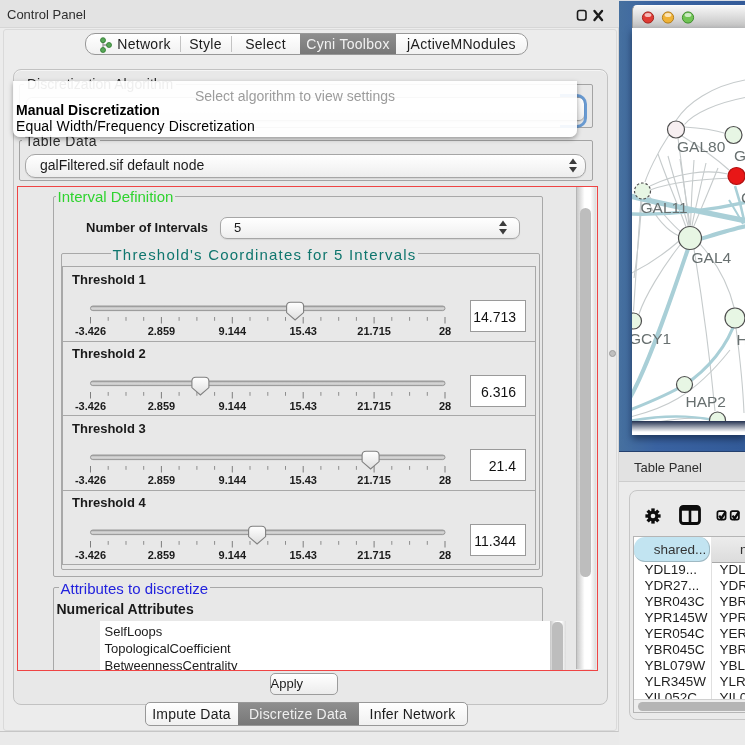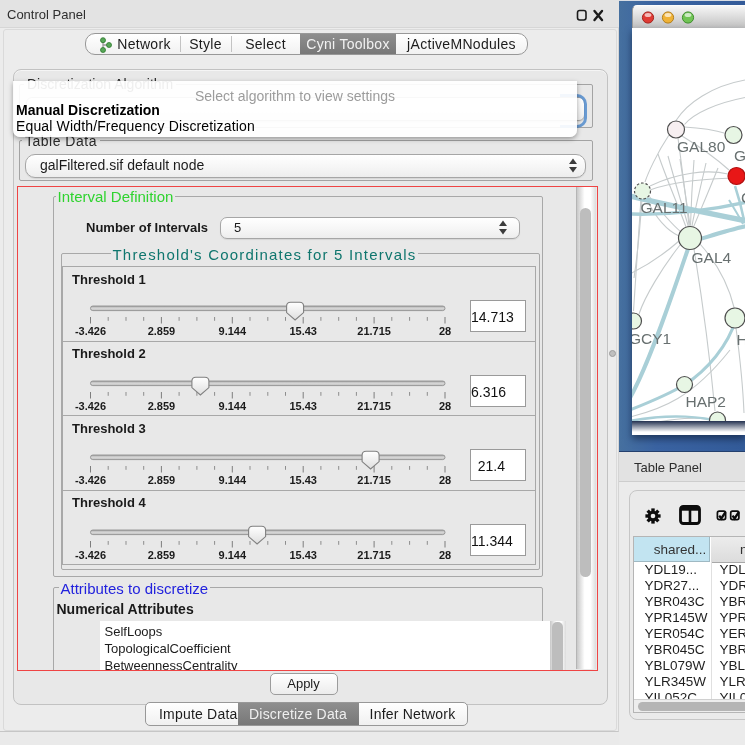--- a/index.html
+++ b/index.html
@@ -5,21 +5,21 @@
   body{width:745px;height:745px;position:relative;overflow:hidden;background:#eaeaea;
        font-family:"Liberation Sans",sans-serif;-webkit-font-smoothing:antialiased;}
   .abs{position:absolute;}
   .grp{position:absolute;border:1px solid #a3a3a3;border-radius:2px;}
   .combo{position:absolute;background:linear-gradient(#ffffff,#f6f6f6 55%,#ededed);
          border:1px solid #a6a6a6;border-radius:6px;font-size:13px;color:#1c1c1c;
          box-shadow:0 1px 1px rgba(0,0,0,0.08);}
   .thpanel{position:absolute;left:44.5px;width:471.5px;height:73.6px;border:1px solid #a8a8a8;background:#e8e8e8;}
   .thtitle{position:absolute;left:9px;top:4.5px;font-size:13px;font-weight:bold;color:#1a1a1a;}
   .valbox{position:absolute;left:407px;top:33px;width:56px;height:32px;border:1px solid #9a9a9a;
-          background:#fff;font-size:14px;color:#111;text-align:right;line-height:32px;padding-right:20px;box-sizing:border-box;}
+          background:#fff;font-size:14px;color:#111;text-align:right;line-height:32px;padding-right:9px;box-sizing:border-box;}
   .sbv{background:linear-gradient(90deg,#c8c8c8,#ffffff 40%,#ffffff 70%,#dcdcdc);}
   .tab{display:inline-block;height:100%;}
 </style></head>
 <body>
 
 <div class="abs" style="left:0;top:0;width:619px;height:732px;background:#ececec;border-bottom:1px solid #c6c6c6;border-right:1px solid #d4d4d4;box-sizing:border-box;">
   <div class="abs" style="left:3px;top:29px;width:612px;height:700px;border:1px solid #dadada;border-radius:3px;"></div>
 
   <div class="abs" style="left:0;top:0;width:619px;height:27px;background:#e3e3e3;border-bottom:1px solid #d6d6d6;">
     <div class="abs" style="left:7px;top:7px;font-size:13px;color:#2e2e2e;">Control Panel</div>
@@ -273,24 +273,24 @@
     <div class="grp" style="left:35.5px;top:400.5px;width:488px;height:110px;border-color:#a8a8a8;"></div>
     <div class="abs" style="left:41px;top:393px;font-size:15px;color:#2222dd;background:#e8e8e8;padding:0 2px;">Attributes to discretize</div>
     <div class="abs" style="left:39px;top:414.5px;font-size:14px;font-weight:bold;color:#1a1a1a;">Numerical Attributes</div>
     <div class="abs" style="left:46px;top:434px;width:466px;height:60px;background:#ffffff;font-size:13px;color:#1c1c1c;margin-left:36px;">
       <div style="padding:2.5px 0 0 5px;line-height:17px;">SelfLoops<br>TopologicalCoefficient<br>BetweennessCentrality</div>
       <div class="abs sbv" style="left:450px;top:0;width:16px;height:60px;"></div>
       <div class="abs" style="left:452.5px;top:1px;width:11px;height:59px;background:#bdbdbd;border-radius:5px;"></div>
     </div>
   </div>
 
-  <div class="abs" style="left:269.5px;top:672.5px;width:66px;height:20px;background:linear-gradient(#ffffff,#ececec);border:1px solid #9c9c9c;border-radius:5px;text-align:center;line-height:20px;font-size:13px;color:#1c1c1c;">Apply</div>
+  <div class="abs" style="left:269.5px;top:672.5px;width:66px;height:20px;background:linear-gradient(#ffffff,#ececec);border:1px solid #9c9c9c;border-radius:5px;text-align:left;line-height:20px;font-size:13px;color:#1c1c1c;">Apply</div>
 
   <div class="abs" style="left:144.5px;top:701.5px;width:321px;height:22px;background:linear-gradient(#ffffff,#f0f0f0);border:1px solid #989898;border-radius:5px;overflow:hidden;font-size:14px;letter-spacing:0.2px;color:#1c1c1c;">
-    <div class="tab abs" style="left:0;width:92px;text-align:right;line-height:22px;">Impute Data</div>
+    <div class="tab abs" style="left:0;width:92px;text-align:center;line-height:22px;">Impute Data</div>
     <div class="tab abs" style="left:92px;width:121px;text-align:center;line-height:22px;background:linear-gradient(#8e8e8e,#787878);color:#efefef;">Discretize Data</div>
     <div class="tab abs" style="left:213px;width:108px;text-align:center;line-height:22px;">Infer Network</div>
   </div>
   <div class="abs" style="left:609px;top:350px;width:5px;height:5px;border-radius:50%;background:#bfbfbf;border:1px solid #9d9d9d;"></div>
 </div>
 
 <div class="abs" style="left:13px;top:80.5px;width:564px;height:56px;background:rgba(255,255,255,0.92);
      border-radius:0 0 7px 7px;box-shadow:0 2px 5px rgba(0,0,0,0.35);font-size:14px;">
   <div class="abs" style="left:0;top:7px;width:564px;text-align:center;color:#9c9c9c;">Select algorithm to view settings</div>
   <div class="abs" style="left:3px;top:21px;color:#000;font-weight:bold;">Manual Discretization</div>
@@ -401,21 +401,21 @@
       <path d="M11 1.5 V18.5" stroke="#0c0c0c" stroke-width="2.6"></path>
     </svg>
     <svg class="abs" style="left:85.5px;top:17px;" width="27" height="14" viewBox="0 0 27 14">
       <rect x="1.4" y="3.2" width="8.2" height="8.4" rx="1.8" fill="none" stroke="#0c0c0c" stroke-width="1.7"></rect>
       <path d="M3.2 7.6 L5.3 10.4 L9.6 4" stroke="#0c0c0c" stroke-width="2.3" fill="none"></path>
       <rect x="14.7" y="3.2" width="8.2" height="8.4" rx="1.8" fill="none" stroke="#0c0c0c" stroke-width="1.7"></rect>
       <path d="M16.5 7.6 L18.6 10.4 L22.9 4" stroke="#0c0c0c" stroke-width="2.3" fill="none"></path>
     </svg>
 
     <div class="abs" style="left:3px;top:44.5px;width:127px;height:175px;border:1px solid #b5b5b5;background:#fff;overflow:hidden;font-size:13.5px;">
-      <div class="abs" style="left:0;top:0;width:76px;height:25px;background:#c2e4f1;border-right:1px solid #9fb9c3;border-bottom:1px solid #9fb9c3;text-align:center;line-height:25px;color:#333;padding-left:17px;box-sizing:border-box;">shared...</div>
+      <div class="abs" style="left:0;top:0;width:76px;height:25px;background:#c2e4f1;border-right:1px solid #9fb9c3;border-bottom:1px solid #9fb9c3;text-align:center;line-height:25px;color:#333;padding-left:17px;box-sizing:border-box;border-radius:11px;">shared...</div>
       <div class="abs" style="left:77px;top:0;width:50px;height:25px;background:linear-gradient(#ececec,#dcdcdc);border-bottom:1px solid #a8a8a8;color:#333;line-height:25px;padding-left:29px;">n...</div>
       <div class="abs" style="left:0;top:25.5px;width:76px;line-height:16px;color:#1f1f1f;padding-left:10.5px;">
         YDL19...<br>YDR27...<br>YBR043C<br>YPR145W<br>YER054C<br>YBR045C<br>YBL079W<br>YLR345W<br>YIL052C</div>
       <div class="abs" style="left:77px;top:25.5px;width:50px;line-height:16px;color:#1f1f1f;padding-left:8.5px;">
         YDL1<br>YDR2<br>YBR0<br>YPR1<br>YER0<br>YBR0<br>YBL0<br>YLR3<br>YIL0</div>
       <div class="abs" style="left:76.5px;top:25px;width:1px;height:150px;background:#e0e0e0;"></div>
       <div class="abs" style="left:0;top:162px;width:127px;height:13px;background:#ededed;border-top:1px solid #d0d0d0;">
         <div class="abs" style="left:4px;top:2px;width:123px;height:9px;background:#b5b5b5;border-radius:5px;"></div>
       </div>
     </div>

